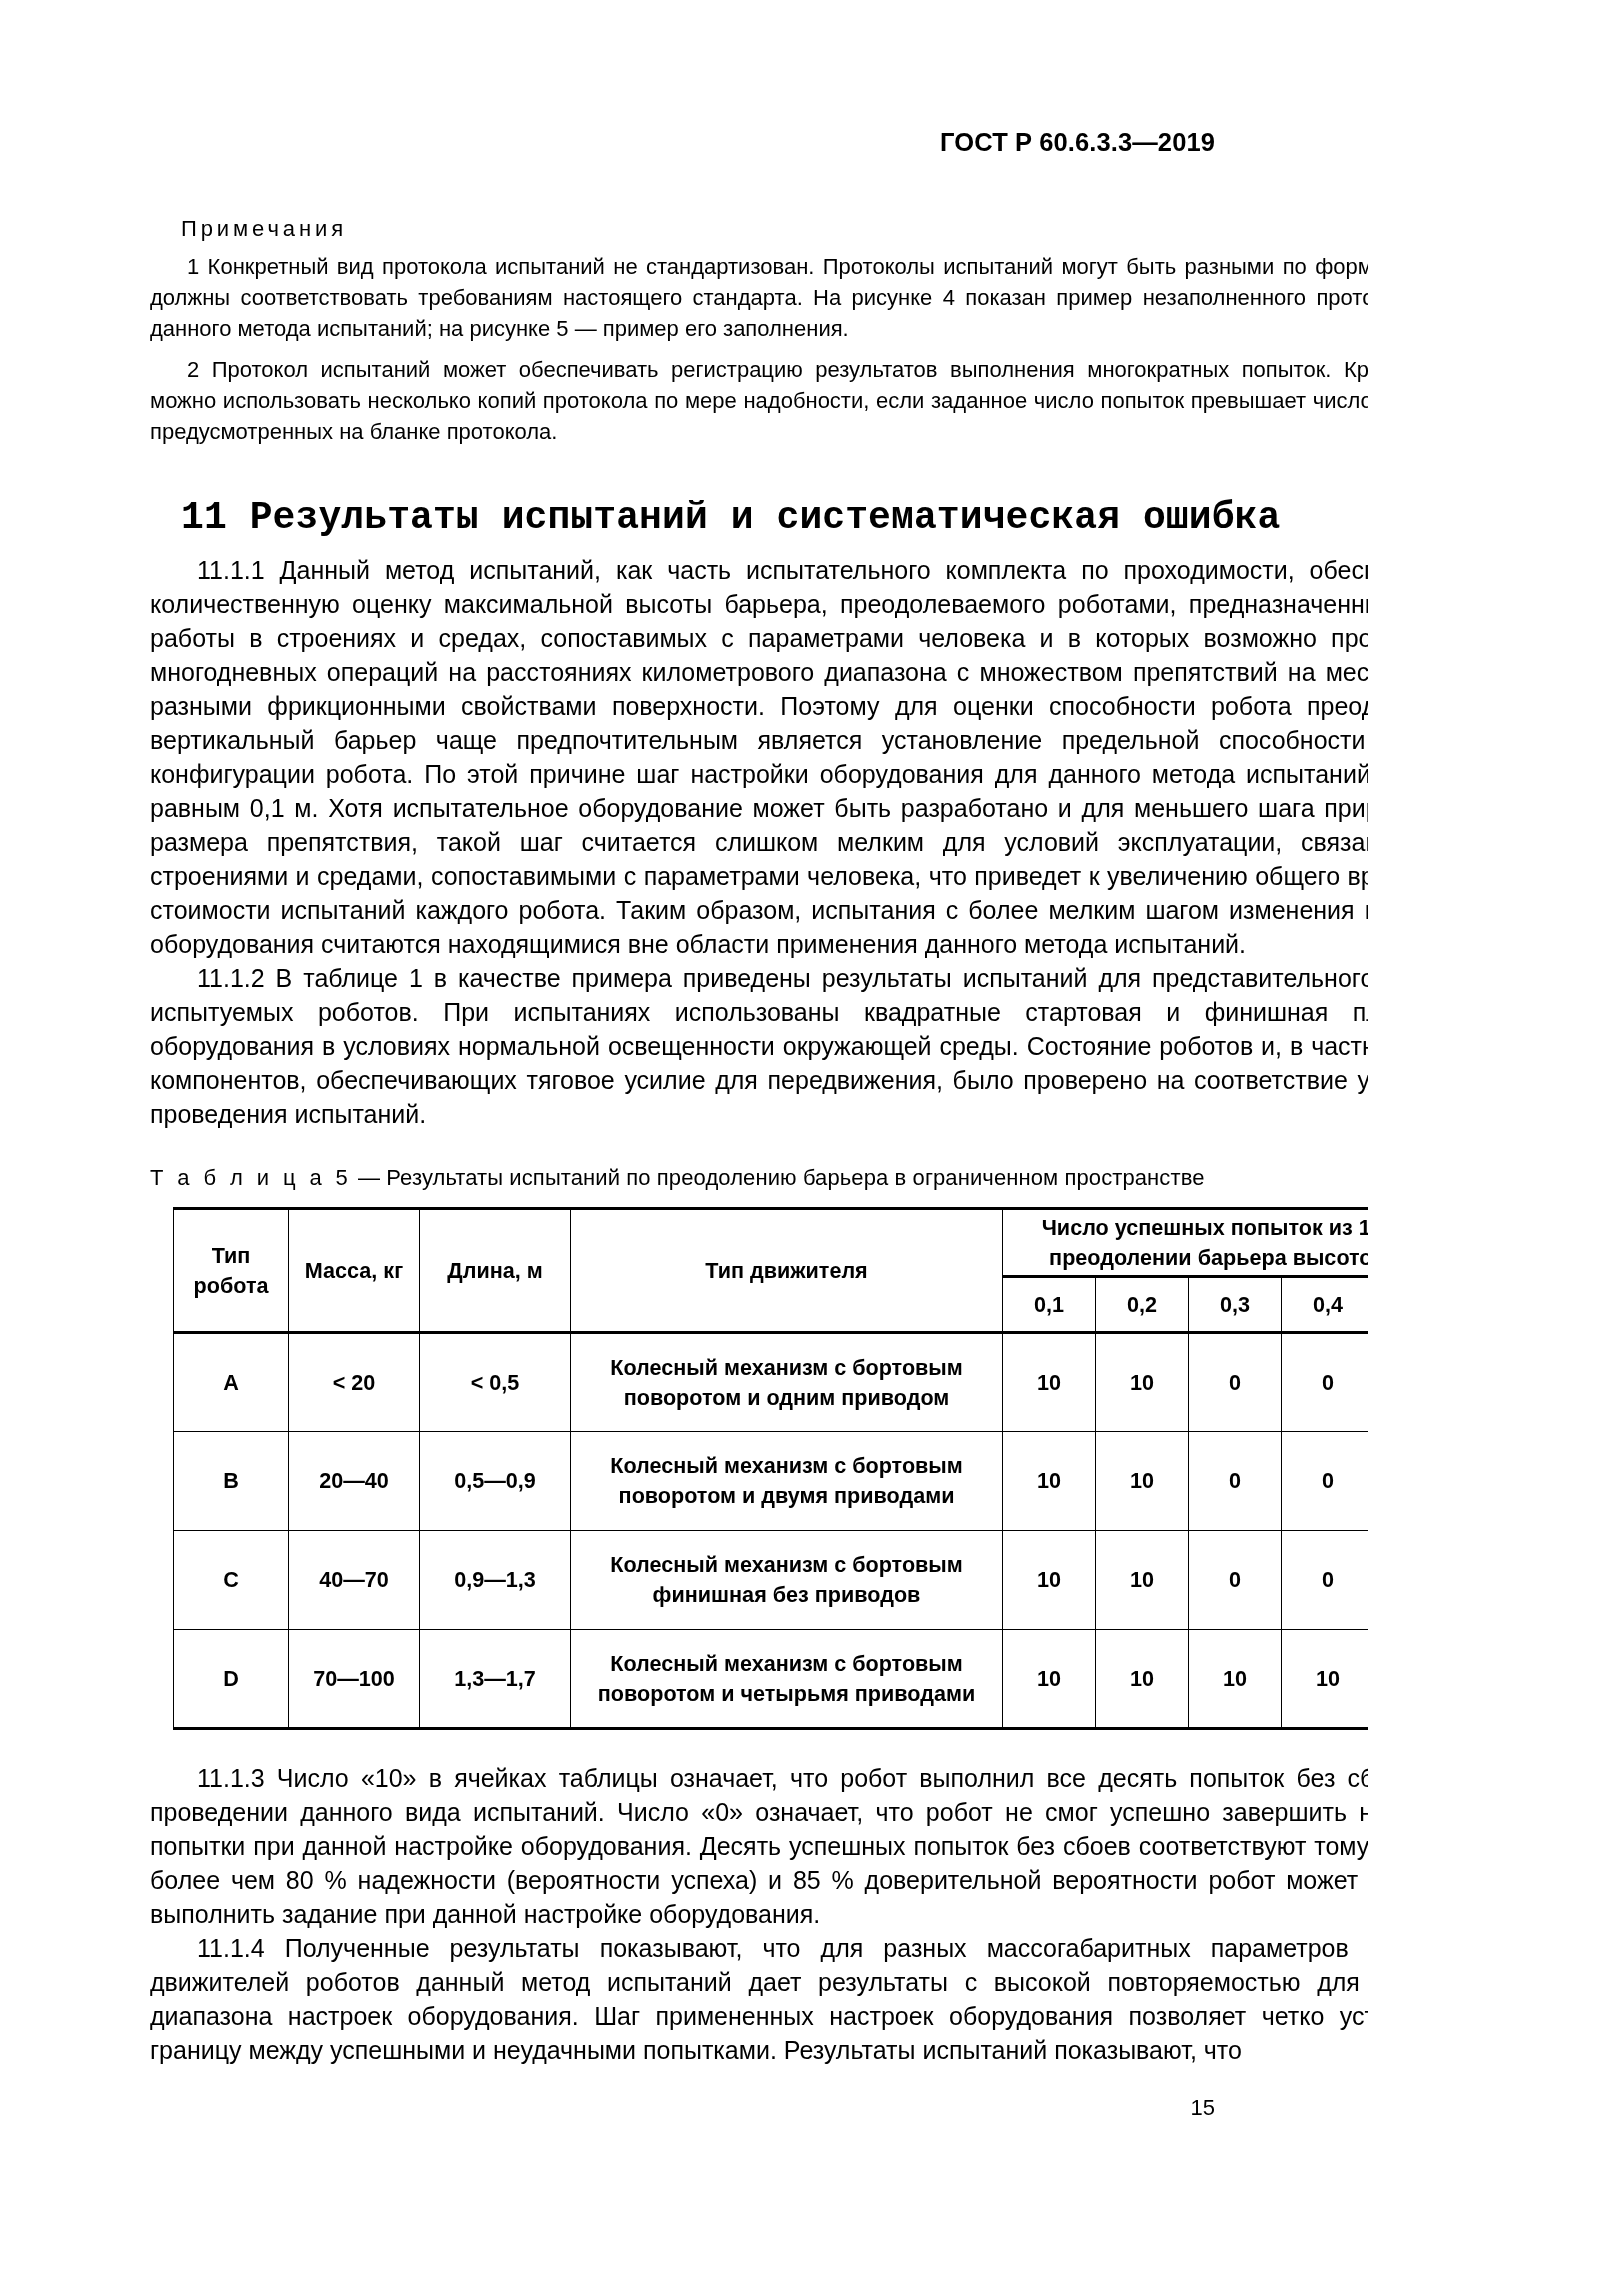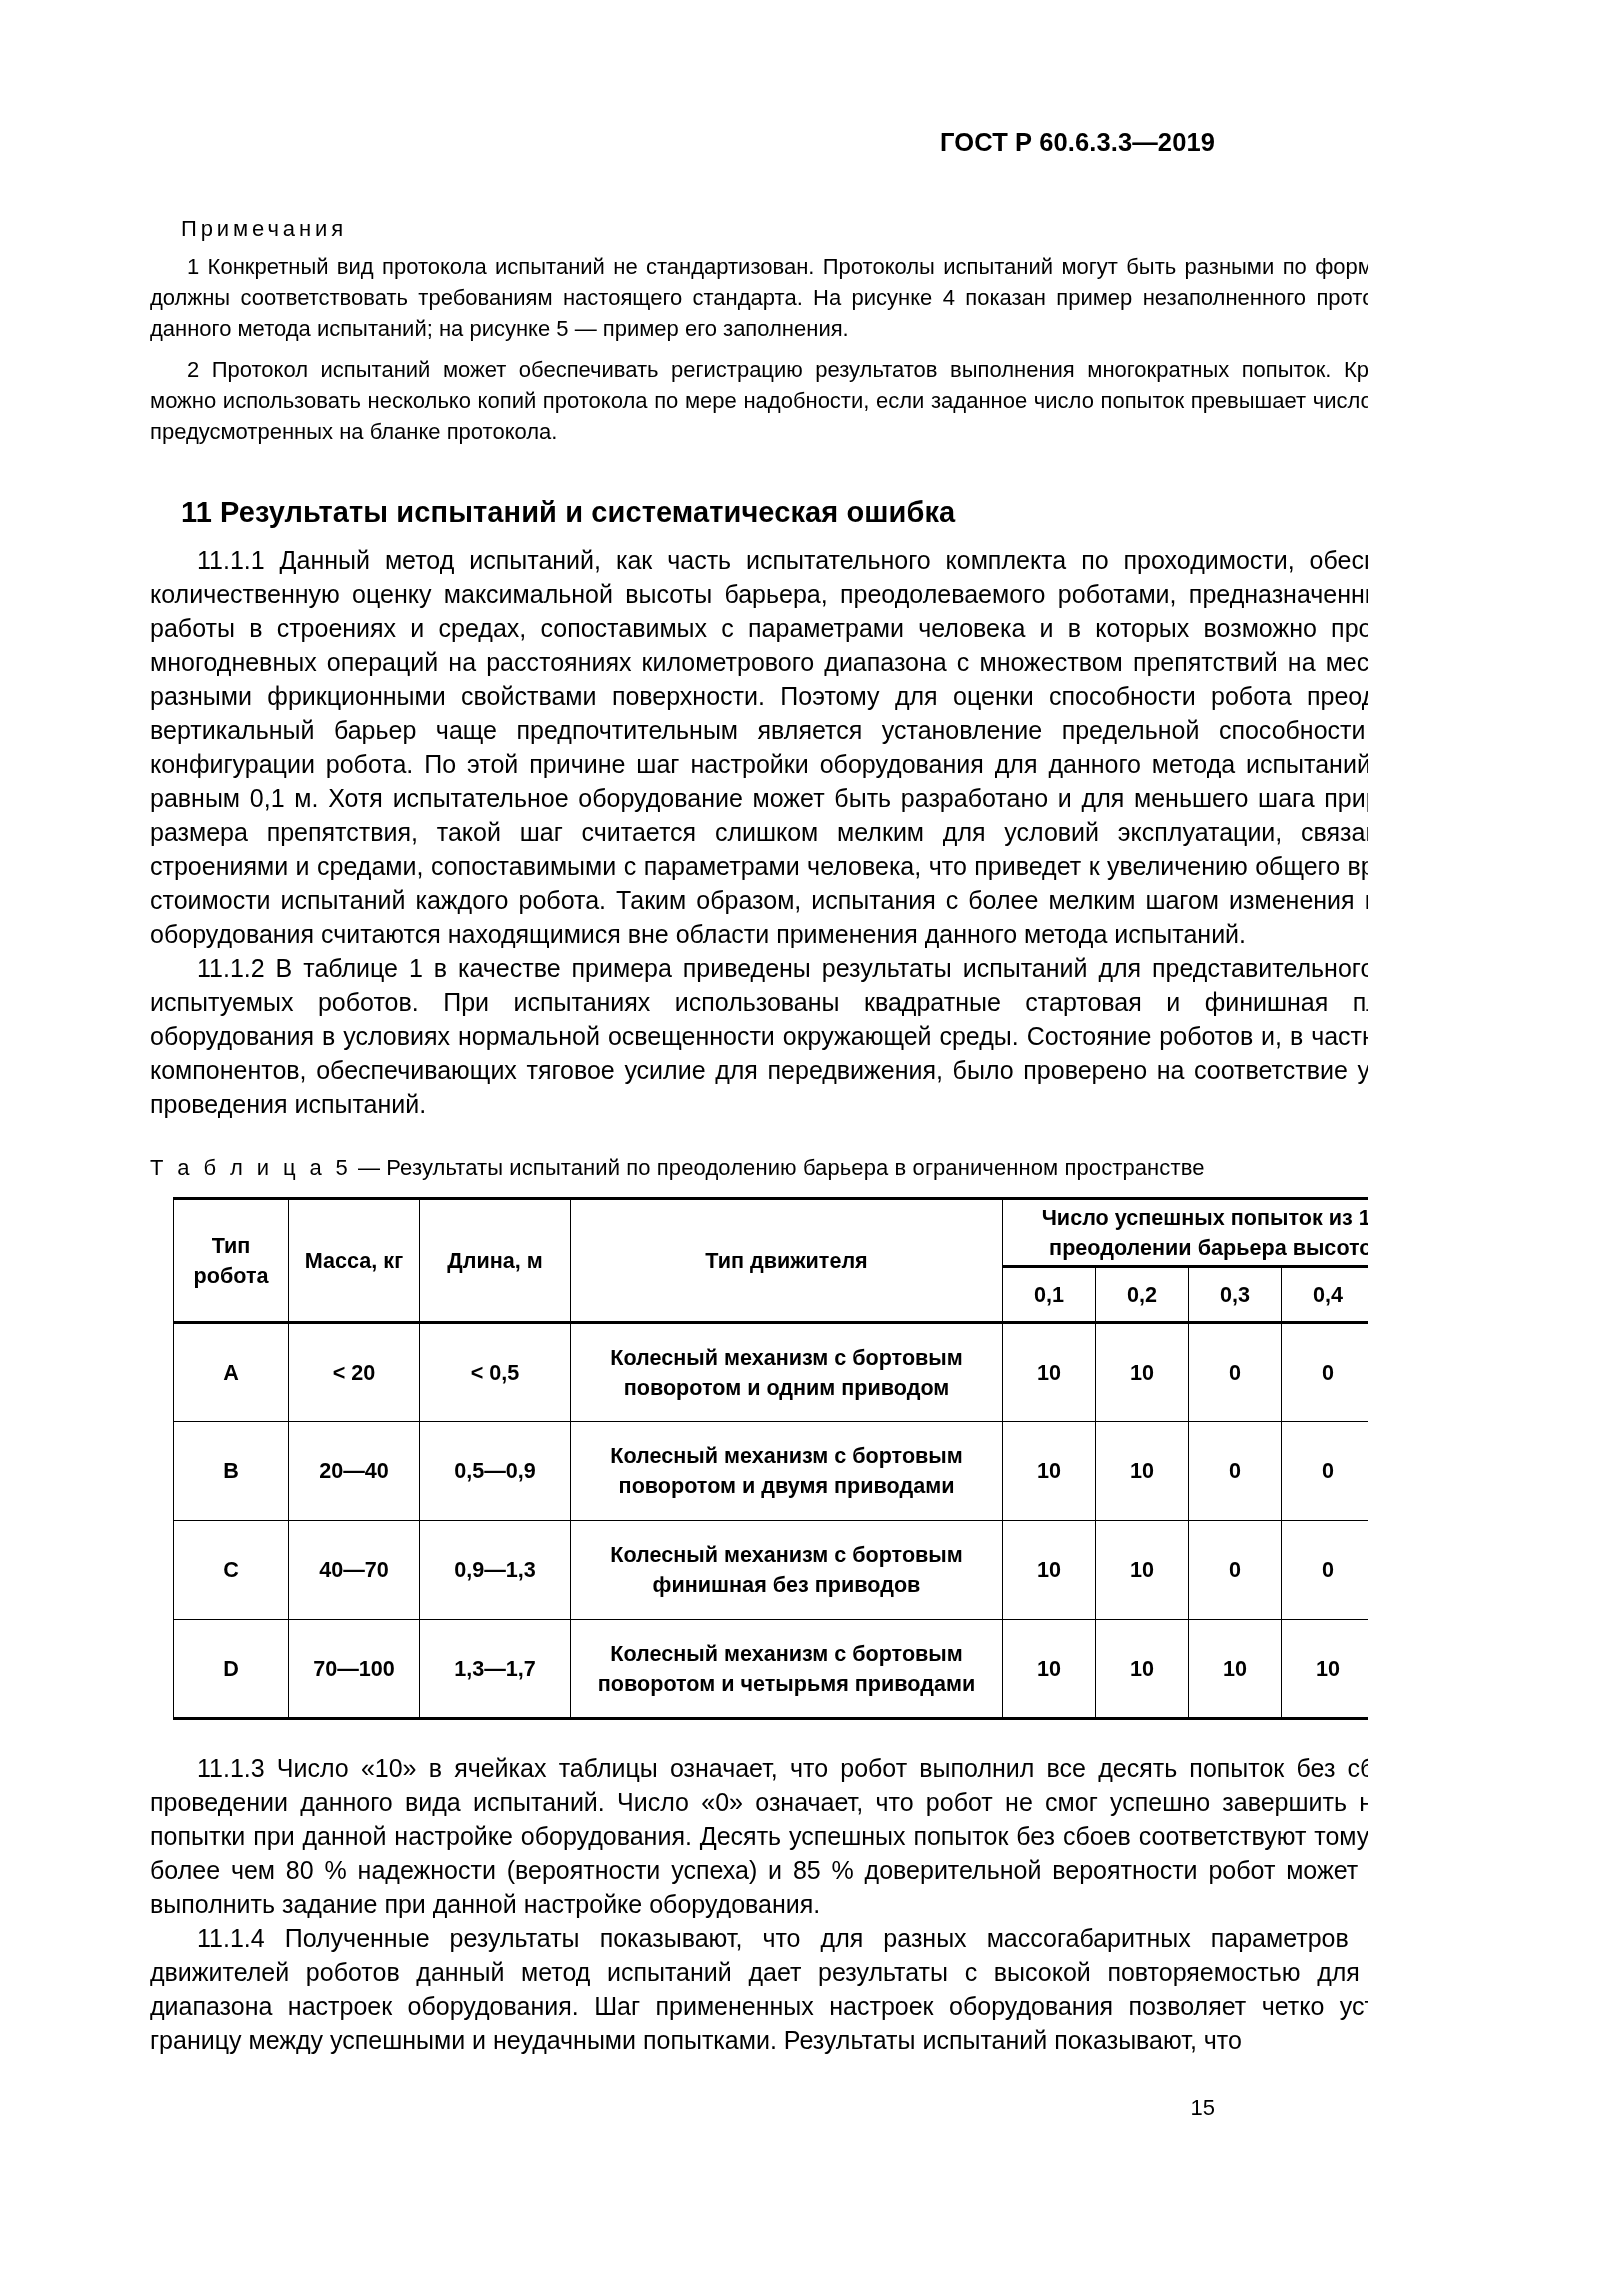--- a/index.html
+++ b/index.html
@@ -47,24 +47,25 @@
     font-size: 22px;
     line-height: 31px;
     margin: 0 0 0 0;
     text-align: justify;
     text-indent: 37px;
     hyphens: manual;
   }
   p.note + p.note { margin-top: 9.8px; }
 
   h2.section-title {
-    font-size: 29px;
+    font-size: 38px;
     font-weight: bold;
     margin: 49px 0 0 31px;
     letter-spacing: 0.1px;
+    font-family: Liberation Mono, monospace;
   }
 
   h3.subsection-title {
     font-size: 24px;
     font-weight: bold;
     margin: 36px 0 0 31px;
     letter-spacing: 0.1px;
   }
 
   p.body {

